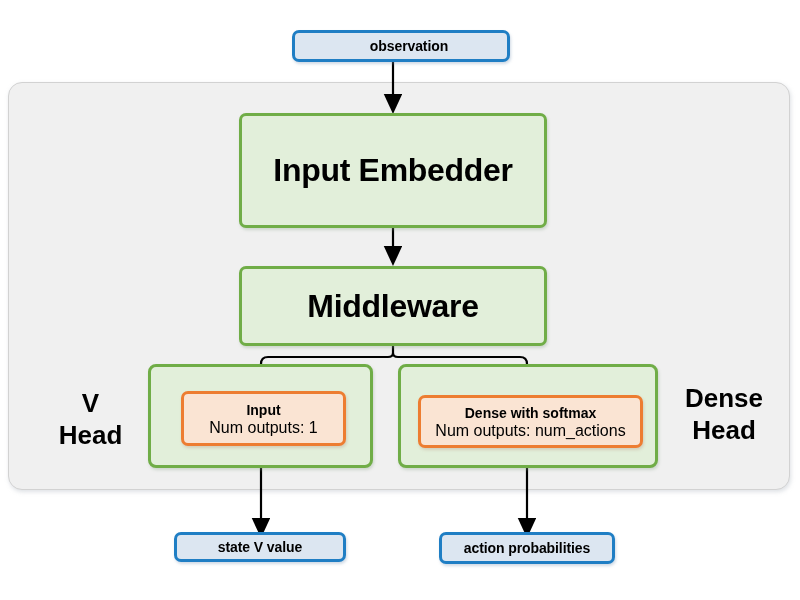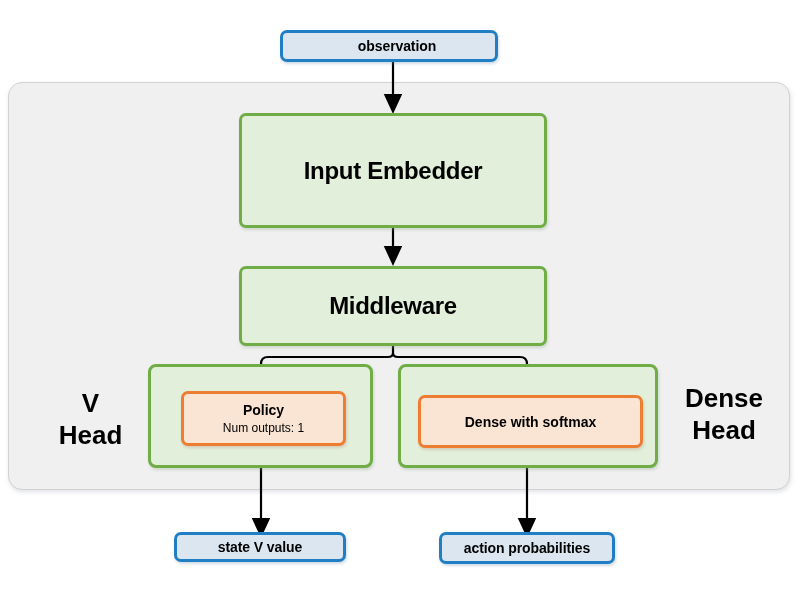--- a/index.html
+++ b/index.html
@@ -51,21 +51,21 @@
   }
   
   .green-node {
     background: #e2efda;
     border: 3px solid #70ad47;
     border-radius: 7px;
     box-shadow: 1px 2px 3px rgba(140,165,140,0.35);
   }
   .green-node .title {
     font-weight: bold;
-    font-size: 24px;
+    font-size: 32px;
     letter-spacing: -0.3px;
   }
   
   .head-group {
     position: absolute;
     box-sizing: border-box;
     background: #e2efda;
     border: 3px solid #70ad47;
     border-radius: 8px;
     box-shadow: 1px 2px 3px rgba(140,165,140,0.35);
@@ -77,21 +77,21 @@
     border-radius: 7px;
     box-shadow: 1px 2px 3px rgba(190,160,140,0.4);
   }
   .orange-node .title {
     font-weight: bold;
     font-size: 14px;
     line-height: 18px;
   }
   .orange-node .subtitle {
     font-weight: normal;
-    font-size: 12px;
+    font-size: 16px;
     line-height: 18px;
   }
   
   .head-label {
     position: absolute;
     display: flex;
     flex-direction: column;
     align-items: center;
     justify-content: center;
     text-align: center;
@@ -131,47 +131,48 @@
 
     <path d="M393,353 Q393,357 388,357 L268,357 Q261,357 261,364 L261,374" fill="none" stroke="#000000" stroke-width="2.2" marker-end="url(#arrowhead)"></path>
 
     <path d="M393,353 Q393,357 398,357 L520,357 Q527,357 527,364 L527,374" fill="none" stroke="#000000" stroke-width="2.2" marker-end="url(#arrowhead)"></path>
 
     <line x1="261" y1="445" x2="261" y2="528" stroke="#000000" stroke-width="2.2" marker-end="url(#arrowhead)"></line>
 
     <line x1="527" y1="445" x2="527" y2="528" stroke="#000000" stroke-width="2.2" marker-end="url(#arrowhead)"></line>
   </svg>
 
-  <div class="node io-node" style="left:280px; top:30px; width:218px; height:32px;padding-left:16px;">
+  <div class="node io-node" style="left:292px; top:30px; width:218px; height:32px;padding-left:16px;">
     <span>observation</span>
   </div>
 
   <div class="node green-node" style="left:239px; top:113px; width:308px; height:115px;">
     <span class="title">Input Embedder</span>
   </div>
 
   <div class="node green-node" style="left:239px; top:266px; width:308px; height:80px;">
     <span class="title">Middleware</span>
   </div>
 
   <div class="head-label" style="left:38px; top:383px; width:105px; height:72px;">
     <span>V</span>
     <span>Head</span>
   </div>
 
   <div class="head-group" style="left:148px; top:364px; width:225px; height:104px;">
     <div class="node orange-node" style="left:30px; top:24px; width:165px; height:55px; position:absolute;">
-      <span class="title">Policy</span>
+      <span class="title">Input</span>
       <span class="subtitle">Num outputs: 1</span>
     </div>
   </div>
 
   <div class="head-group" style="left:398px; top:364px; width:260px; height:104px;">
     <div class="node orange-node" style="left:17px; top:28px; width:225px; height:53px; position:absolute;">
       <span class="title">Dense with softmax</span>
+      <span class="subtitle">Num outputs: num_actions</span>
     </div>
   </div>
 
   <div class="head-label" style="left:663px; top:378px; width:122px; height:72px;">
     <span>Dense</span>
     <span>Head</span>
   </div>
 
   <div class="node io-node" style="left:174px; top:532px; width:172px; height:30px;">
     <span>state V value</span>

